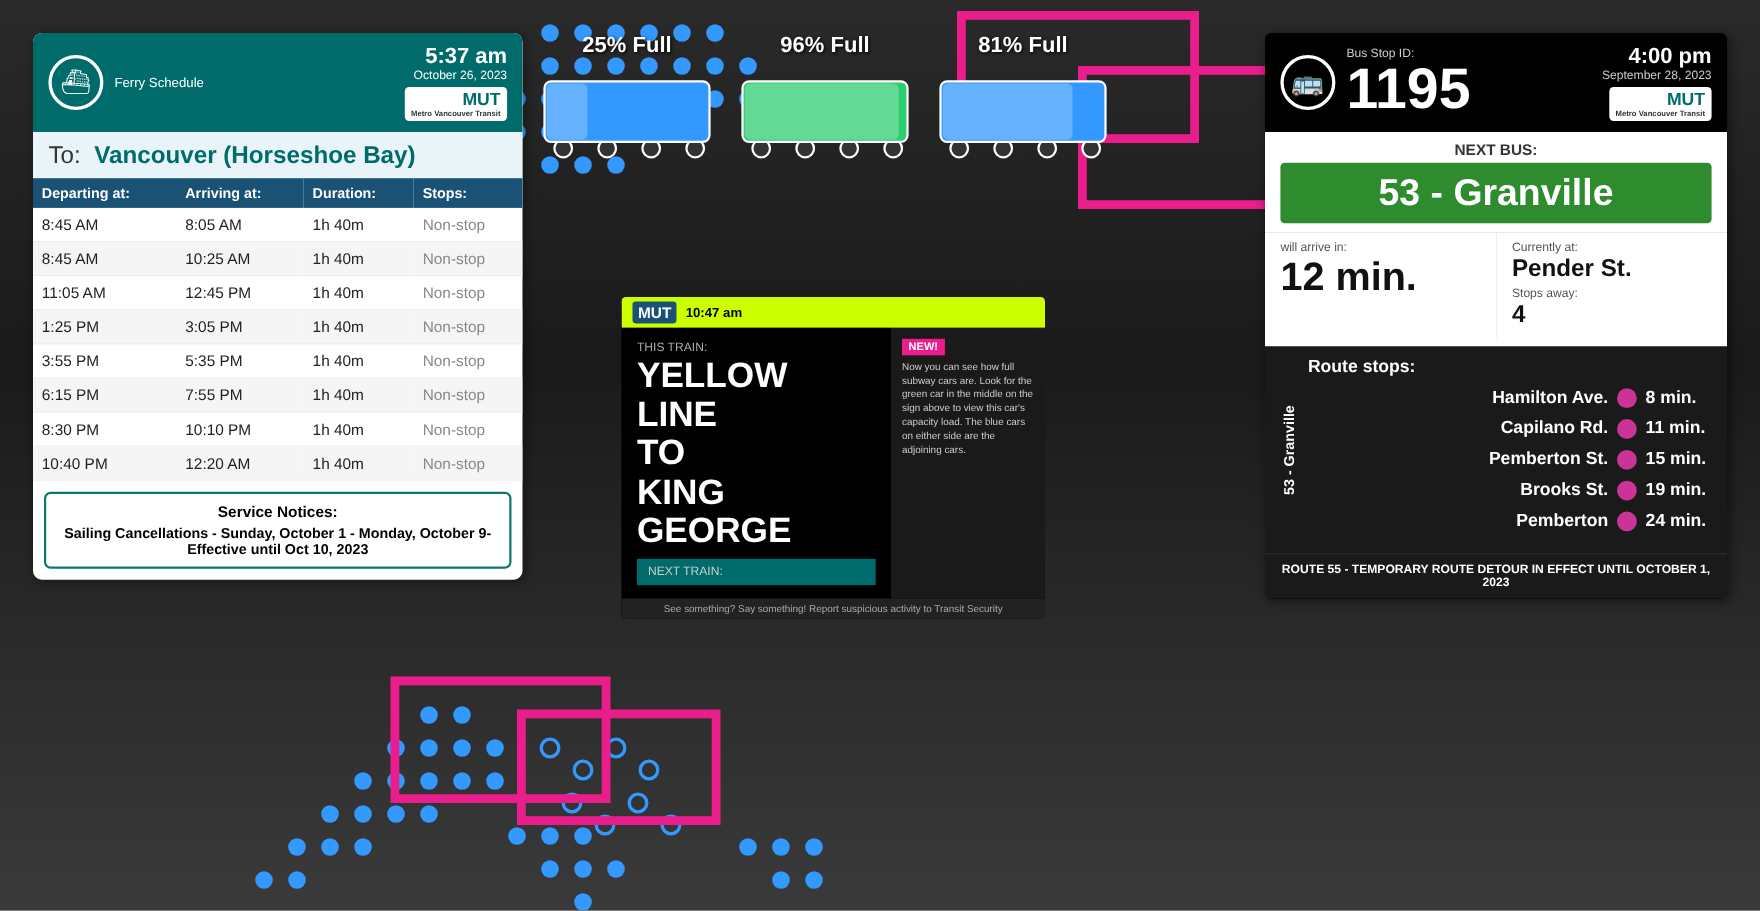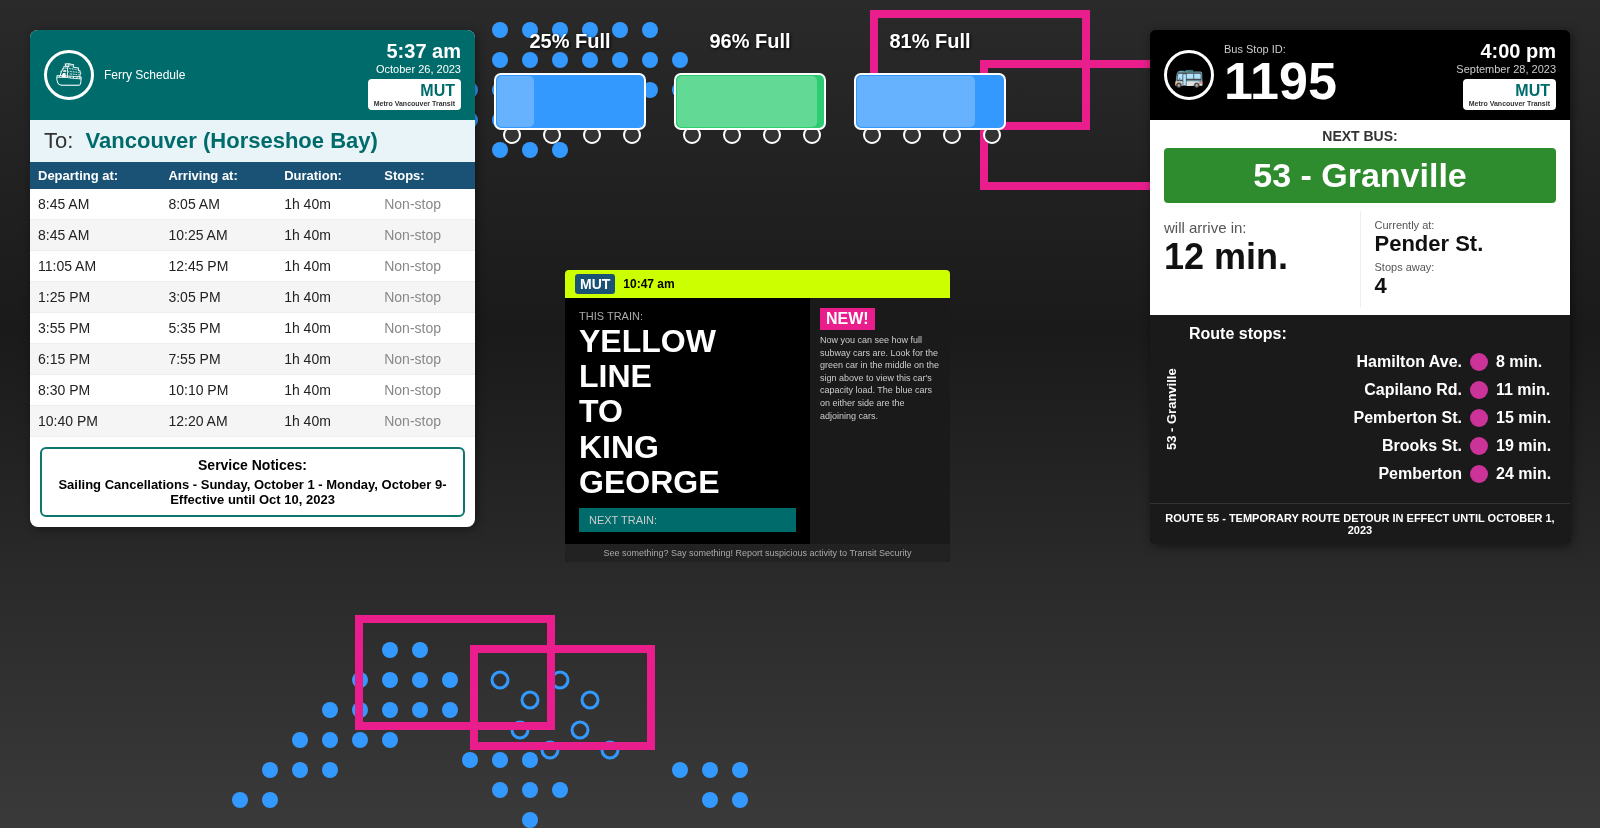--- a/index.html
+++ b/index.html
@@ -298,21 +298,21 @@
       background: #1a1a1a;
       padding: 10px;
       width: 140px;
       font-size: 10px;
       color: #ccc;
     }
     .sign-new-badge {
       background: #e91e8c;
       color: white;
       font-weight: bold;
-      font-size: 16px;
+      font-size: 10px;
       padding: 2px 6px;
       margin-bottom: 4px;
       display: inline-block;
     }
 
     .subway-sign-footer {
       background: #222;
       color: #aaa;
       font-size: 9px;
       padding: 4px 10px;
@@ -406,21 +406,21 @@
       gap: 0;
       padding: 0 0 8px;
     }
 
     .arrival-left {
       flex: 1;
       padding: 8px 14px;
       border-right: 1px solid #eee;
     }
     .will-arrive-label {
-      font-size: 15px;
+      font-size: 11px;
       color: #555;
     }
     .arrival-time-big {
       font-size: 36px;
       font-weight: bold;
       color: #111;
     }
 
     .arrival-right {
       padding: 8px 14px;

